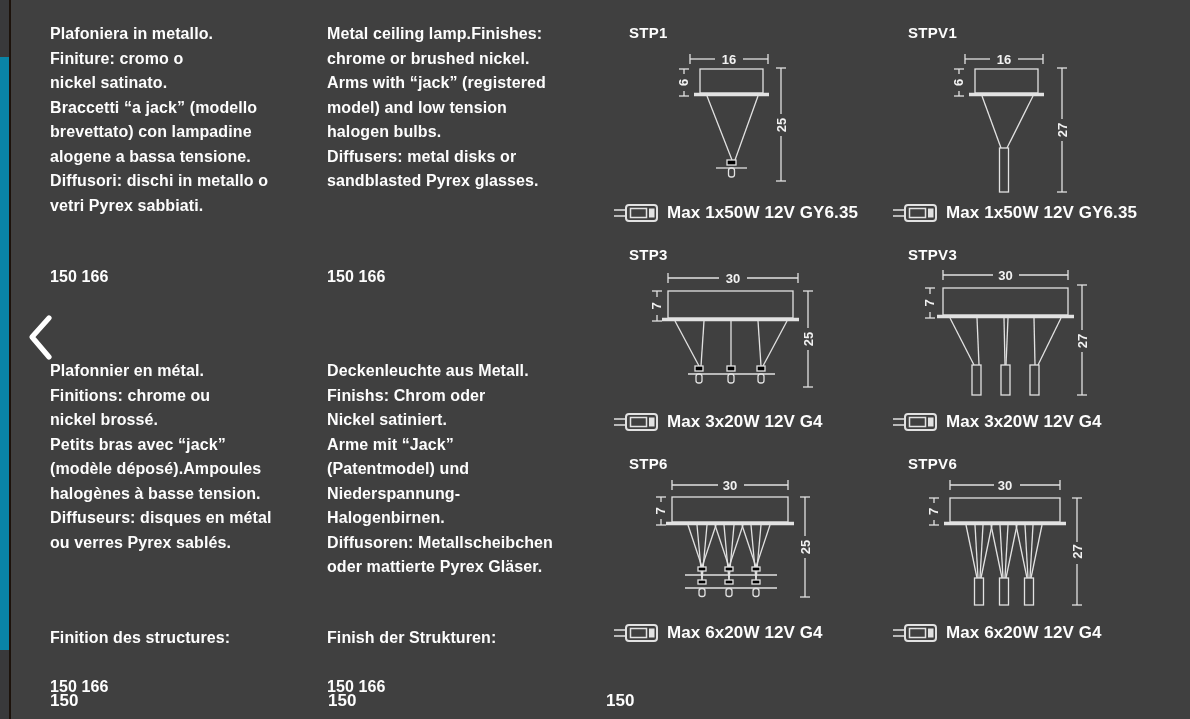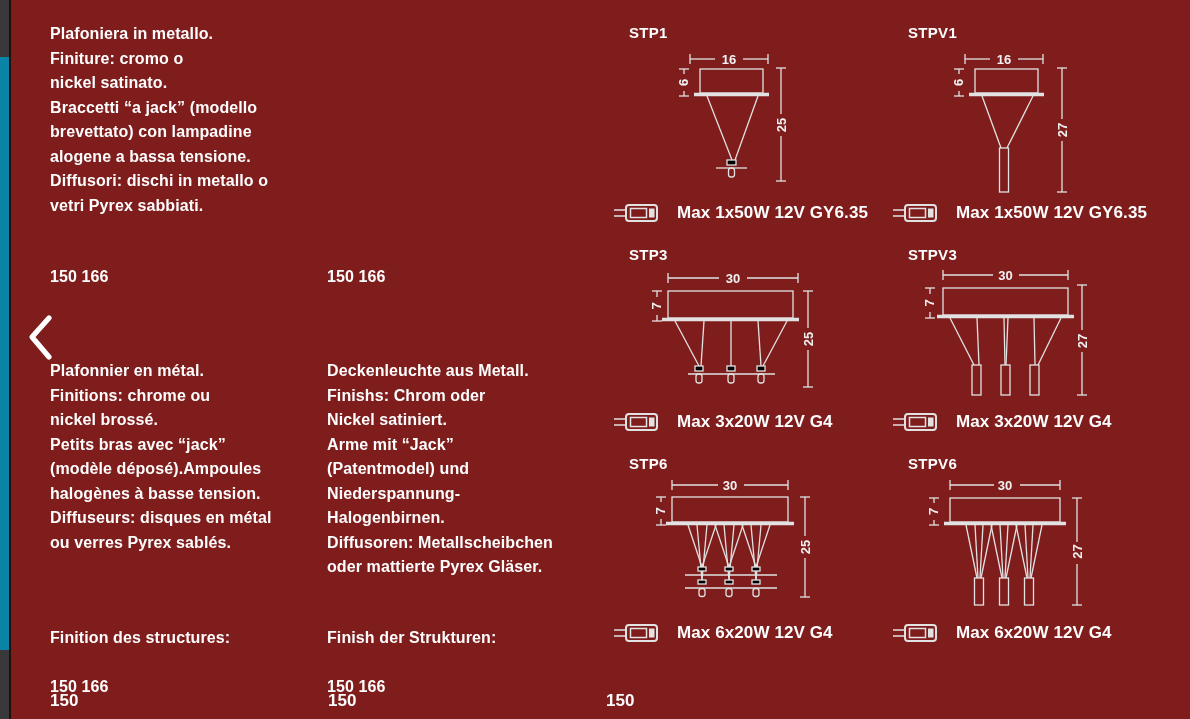--- a/index.html
+++ b/index.html
@@ -1,16 +1,16 @@
 <!DOCTYPE html>
 <html><head>
 <meta charset="utf-8">
 <style>
   html,body{margin:0;padding:0;background:#000;}
-  .page{position:relative;width:1190px;height:719px;background:#7f1d1d;overflow:hidden;
+  .page{position:relative;width:1190px;height:719px;background:#404040;overflow:hidden;
         font-family:"Liberation Sans",sans-serif;color:#fdfdfd;}
   
   .edge{position:absolute;left:0;top:0;width:9px;height:719px;border-right:2px solid #1c120b;}
   .edge-gray{background:#39393b;}
   .edge-teal{background:#0a84a6;}
   
   .back{position:absolute;left:27px;top:314px;width:28px;height:48px;cursor:pointer;}
   
   .para{position:absolute;width:276px;font-size:16px;font-weight:700;line-height:24.5px;
         white-space:pre-line;letter-spacing:0.1px;}
@@ -19,21 +19,21 @@
   
   .cell{position:absolute;width:285px;height:222px;}
   .code{position:absolute;left:24px;top:6px;font-size:15px;font-weight:700;letter-spacing:0.3px;}
   .diagram{position:absolute;left:0;top:0;}
   .diagram line,.diagram rect{stroke:#e2e2e2;stroke-width:1.3;fill:none;}
   .diagram line.thick{stroke-width:3.5;}
   .diagram rect.tip{fill:#000;}
   .diagram rect.bulb{rx:2.5px;}
   .diagram text{fill:#f2f2f2;font-family:"Liberation Sans",sans-serif;
                 font-size:13px;font-weight:700;text-anchor:middle;}
-  .lampline{position:absolute;left:8px;display:flex;align-items:center;gap:18px;}
+  .lampline{position:absolute;left:8px;display:flex;align-items:center;gap:8px;}
   .lampline .spec{font-size:17px;font-weight:700;letter-spacing:0.1px;white-space:nowrap;}
   .bulbicon line,.bulbicon rect.o{stroke:#e2e2e2;fill:none;}
   .row1 .lampline{top:184px;}
   .row2 .lampline{top:171px;justify-content:space-between;}
   .row3 .lampline{top:173px;}
   
   .pagenum{position:absolute;top:691px;font-size:17px;font-weight:700;}
 </style>
 </head>
 <body>
@@ -53,20 +53,27 @@
   </div>
 
   <div class="para" style="left:50px;top:22px">Plafoniera in metallo.
 Finiture: cromo o
 nickel satinato.
 Braccetti “a jack” (modello
 brevettato) con lampadine
 alogene a bassa tensione.
 Diffusori: dischi in metallo o
 vetri Pyrex sabbiati.</div>
+  <div class="para" style="left:327px;top:22px">Metal ceiling lamp.Finishes:
+chrome or brushed nickel.
+Arms with “jack” (registered
+model) and low tension
+halogen bulbs.
+Diffusers: metal disks or
+sandblasted Pyrex glasses.</div>
   <div class="para" style="left:50px;top:359px">Plafonnier en métal.
 Finitions: chrome ou
 nickel brossé.
 Petits bras avec “jack”
 (modèle déposé).Ampoules
 halogènes à basse tension.
 Diffuseurs: disques en métal
 ou verres Pyrex sablés.</div>
   <div class="para" style="left:327px;top:359px">Deckenleuchte aus Metall.
 Finishs: Chrom oder

